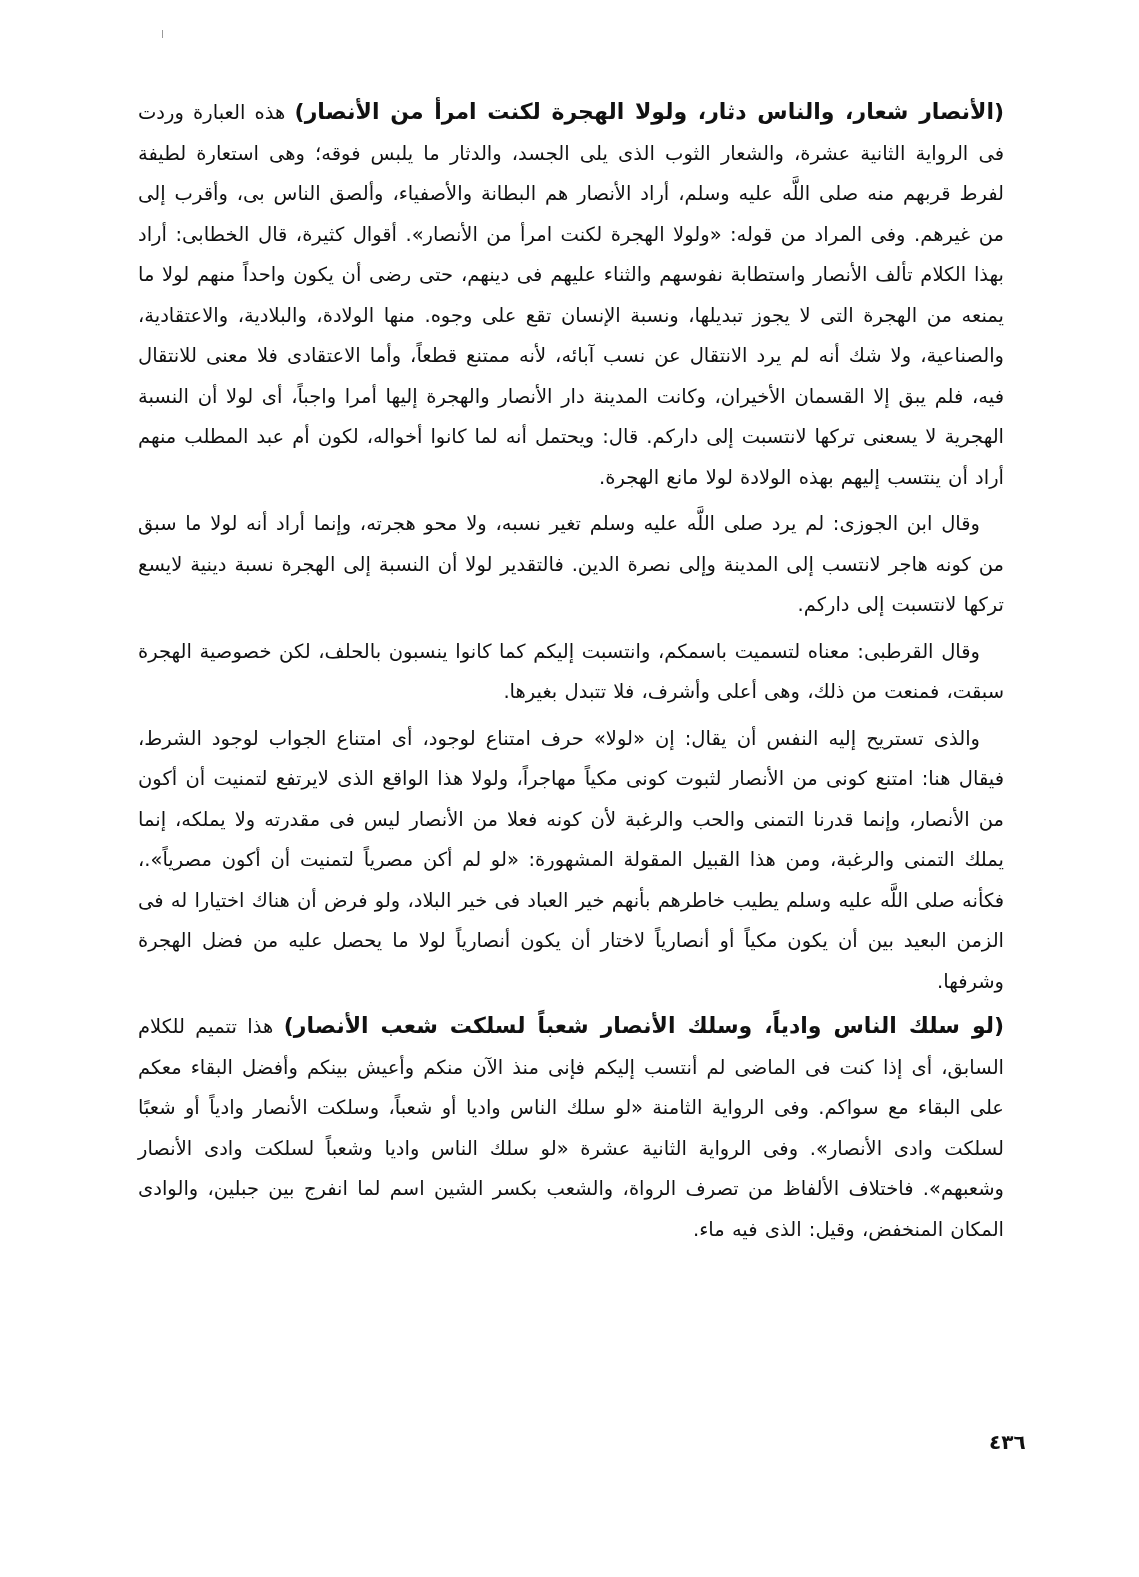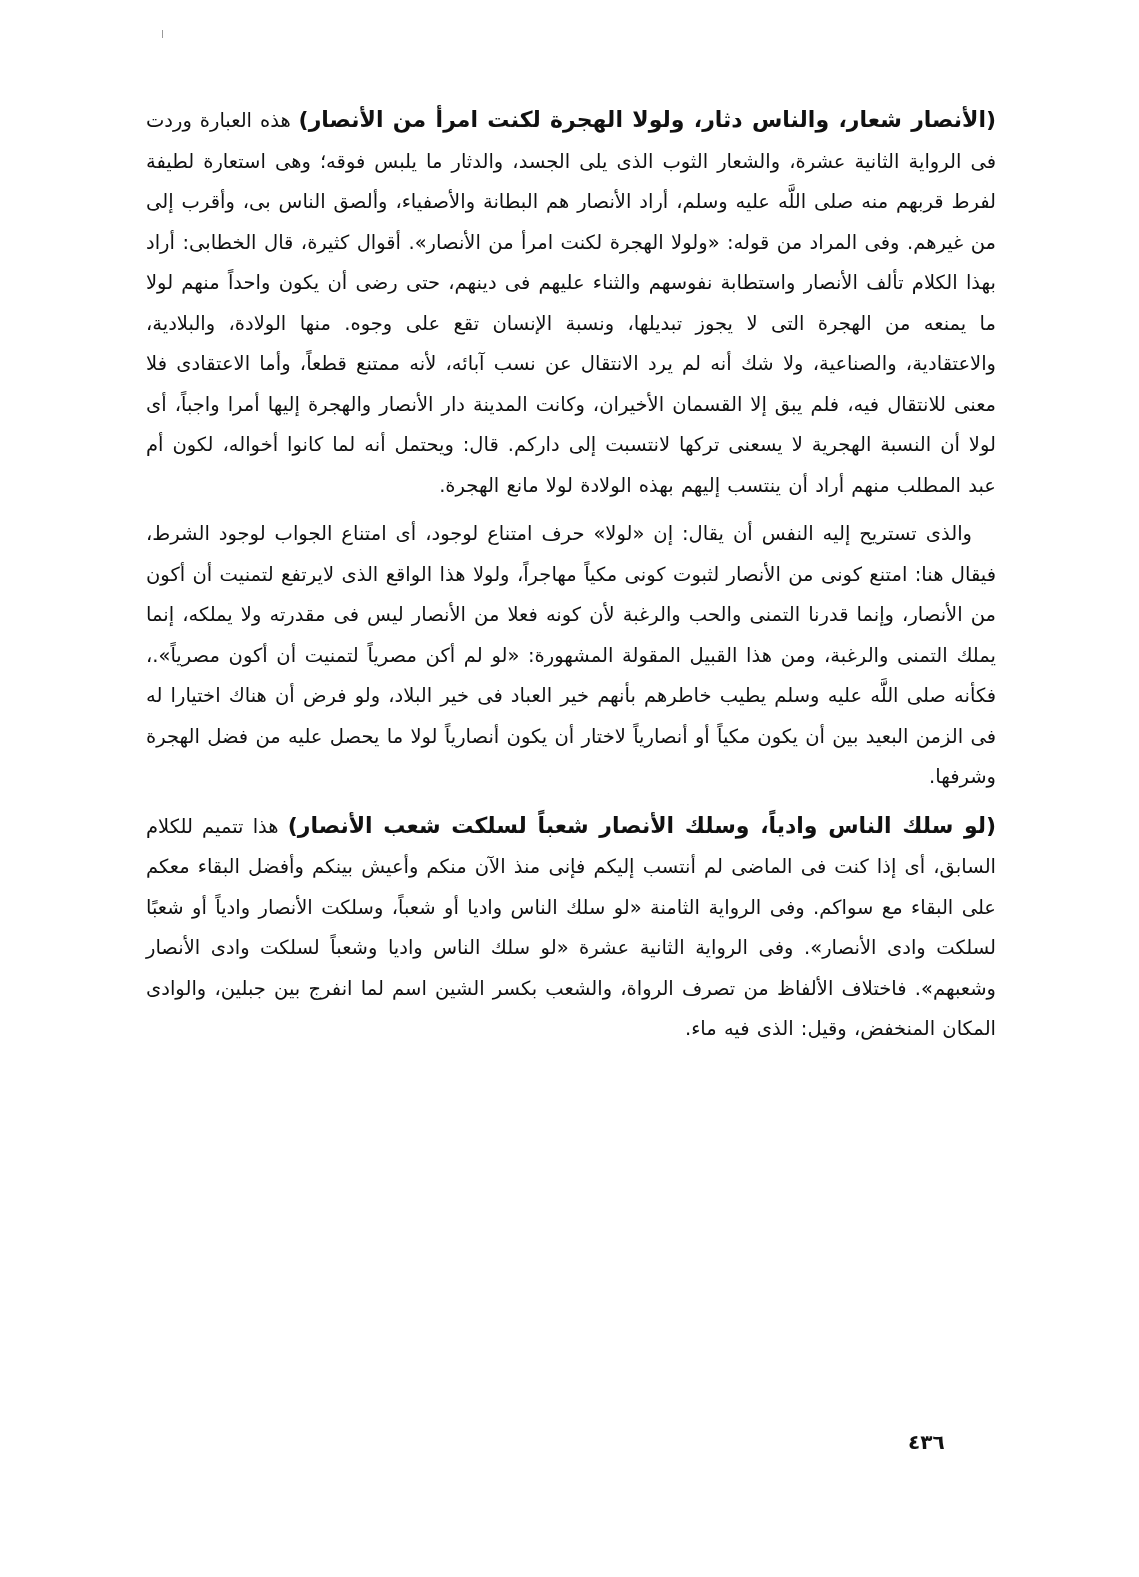--- a/index.html
+++ b/index.html
@@ -20,21 +20,21 @@
       left: 138px;
       top: 92px;
       width: 866px;
       direction: rtl;
     }
     .para {
       font-size: 19.5px;
       line-height: 40.5px;
       text-align: justify;
       text-align-last: right;
-      margin: 8px;
+      margin: 0;
       word-spacing: 1px;
     }
     .para.indent {
       text-indent: 24px;
     }
     .para + .para {
       margin-top: 6px;
     }
     .heading {
       font-weight: bold;
@@ -42,21 +42,21 @@
     }
     .lead {
       font-size: 19.5px;
       font-weight: normal;
     }
     .para.section2 {
       margin-top: 4px;
     }
     .page-number {
       position: absolute;
-      left: 908px;
+      left: 989px;
       top: 1430px;
       font-size: 20px;
       font-weight: bold;
       direction: rtl;
       letter-spacing: 1px;
     }
     .scan-mark {
       position: absolute;
       left: 162px;
       top: 30px;
@@ -69,21 +69,23 @@
 <body>
 
 <div class="scan-mark"></div>
 
 <div class="page">
 
   <p class="para">
     <span class="heading">(الأنصار شعار، والناس دثار، ولولا الهجرة لكنت امرأ من الأنصار)</span><span class="lead"> هذه العبارة وردت فى الرواية الثانية عشرة، والشعار الثوب الذى يلى الجسد، والدثار ما يلبس فوقه؛ وهى استعارة لطيفة لفرط قربهم منه صلى اللَّه عليه وسلم، أراد الأنصار هم البطانة والأصفياء، وألصق الناس بى، وأقرب إلى من غيرهم. وفى المراد من قوله: «ولولا الهجرة لكنت امرأ من الأنصار». أقوال كثيرة، قال الخطابى: أراد بهذا الكلام تألف الأنصار واستطابة نفوسهم والثناء عليهم فى دينهم، حتى رضى أن يكون واحداً منهم لولا ما يمنعه من الهجرة التى لا يجوز تبديلها، ونسبة الإنسان تقع على وجوه. منها الولادة، والبلادية، والاعتقادية، والصناعية، ولا شك أنه لم يرد الانتقال عن نسب آبائه، لأنه ممتنع قطعاً، وأما الاعتقادى فلا معنى للانتقال فيه، فلم يبق إلا القسمان الأخيران، وكانت المدينة دار الأنصار والهجرة إليها أمرا واجباً، أى لولا أن النسبة الهجرية لا يسعنى تركها لانتسبت إلى داركم. قال: ويحتمل أنه لما كانوا أخواله، لكون أم عبد المطلب منهم أراد أن ينتسب إليهم بهذه الولادة لولا مانع الهجرة.</span>
   </p>
 
+  <p class="para indent">وقال ابن الجوزى: لم يرد صلى اللَّه عليه وسلم تغير نسبه، ولا محو هجرته، وإنما أراد أنه لولا ما سبق من كونه هاجر لانتسب إلى المدينة وإلى نصرة الدين. فالتقدير لولا أن النسبة إلى الهجرة نسبة دينية لايسع تركها لانتسبت إلى داركم.</p>
 
+  <p class="para indent">وقال القرطبى: معناه لتسميت باسمكم، وانتسبت إليكم كما كانوا ينسبون بالحلف، لكن خصوصية الهجرة سبقت، فمنعت من ذلك، وهى أعلى وأشرف، فلا تتبدل بغيرها.</p>
 
 
   <p class="para indent">والذى تستريح إليه النفس أن يقال: إن «لولا» حرف امتناع لوجود، أى امتناع الجواب لوجود الشرط، فيقال هنا: امتنع كونى من الأنصار لثبوت كونى مكياً مهاجراً، ولولا هذا الواقع الذى لايرتفع لتمنيت أن أكون من الأنصار، وإنما قدرنا التمنى والحب والرغبة لأن كونه فعلا من الأنصار ليس فى مقدرته ولا يملكه، إنما يملك التمنى والرغبة، ومن هذا القبيل المقولة المشهورة: «لو لم أكن مصرياً لتمنيت أن أكون مصرياً».، فكأنه صلى اللَّه عليه وسلم يطيب خاطرهم بأنهم خير العباد فى خير البلاد، ولو فرض أن هناك اختيارا له فى الزمن البعيد بين أن يكون مكياً أو أنصارياً لاختار أن يكون أنصارياً لولا ما يحصل عليه من فضل الهجرة وشرفها.</p>
 
   <p class="para section2">
     <span class="heading">(لو سلك الناس وادياً، وسلك الأنصار شعباً لسلكت شعب الأنصار)</span><span class="lead"> هذا تتميم للكلام السابق، أى إذا كنت فى الماضى لم أنتسب إليكم فإنى منذ الآن منكم وأعيش بينكم وأفضل البقاء معكم على البقاء مع سواكم. وفى الرواية الثامنة «لو سلك الناس واديا أو شعباً، وسلكت الأنصار وادياً أو شعبًا لسلكت وادى الأنصار». وفى الرواية الثانية عشرة «لو سلك الناس واديا وشعباً لسلكت وادى الأنصار وشعبهم». فاختلاف الألفاظ من تصرف الرواة، والشعب بكسر الشين اسم لما انفرج بين جبلين، والوادى المكان المنخفض، وقيل: الذى فيه ماء.</span>
   </p>
 
 </div>
 

